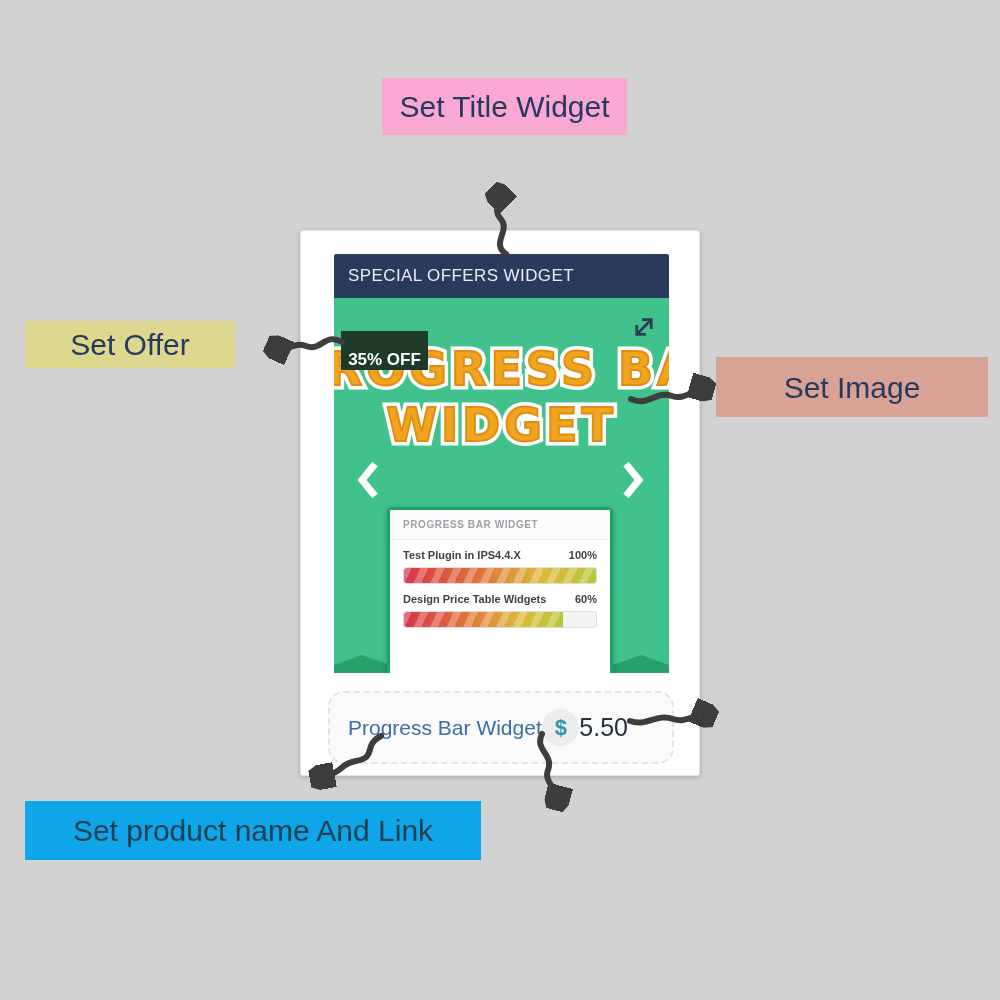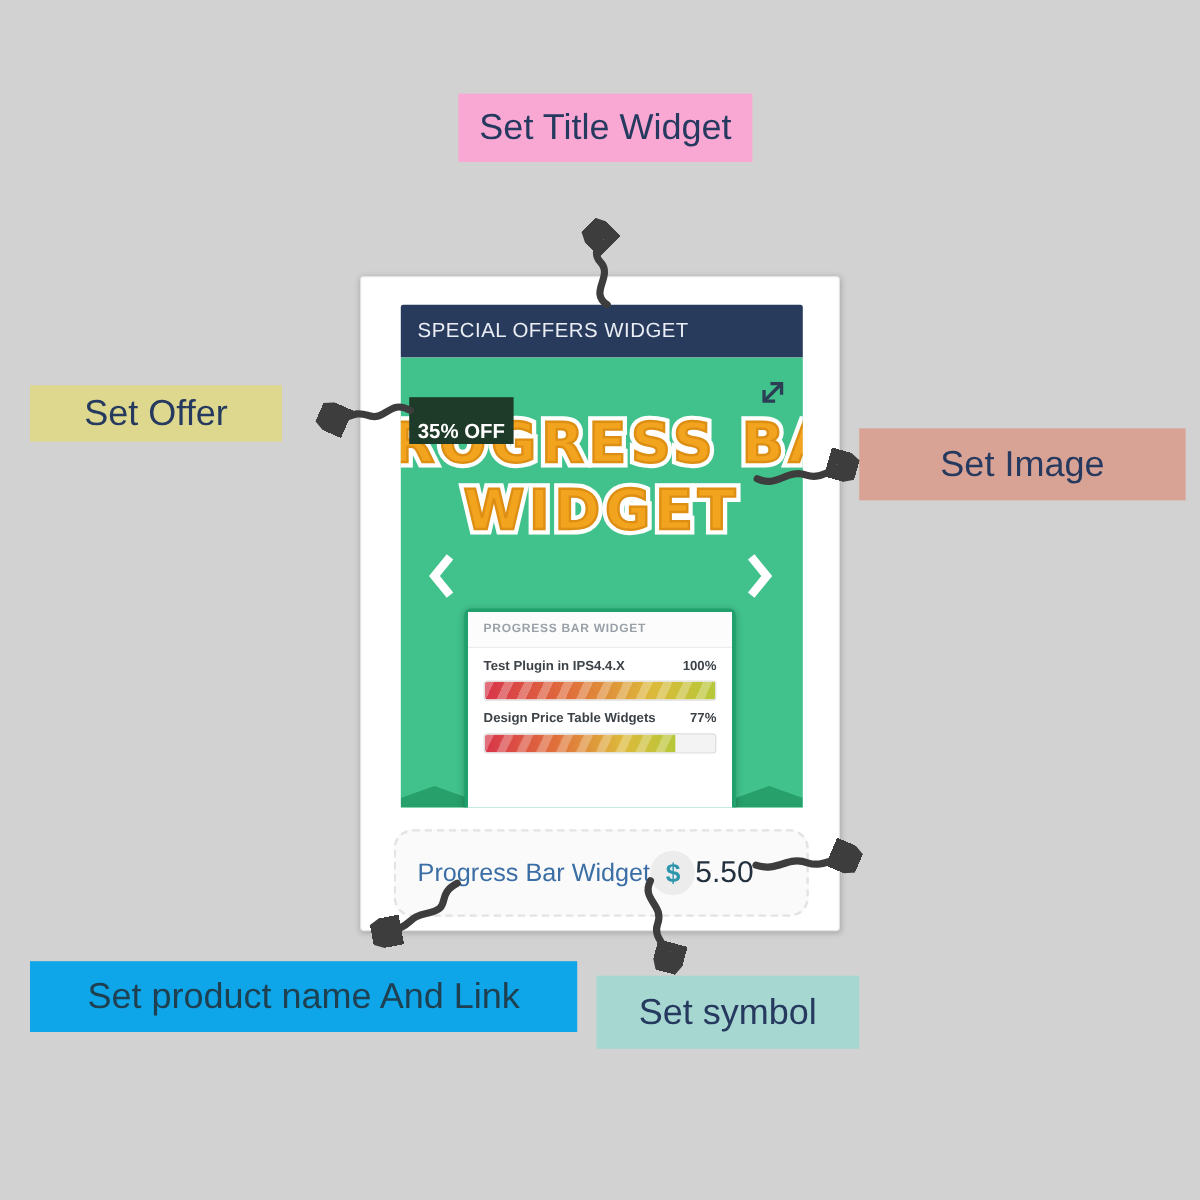--- a/index.html
+++ b/index.html
@@ -105,23 +105,20 @@
   </div>
   <div class="callout callout-offer">
     <span>Set Offer</span>
   </div>
   <div class="callout callout-image">
     <span>Set Image</span>
   </div>
   <div class="callout callout-product">
     <span>Set product name And Link</span>
   </div>
-  <div class="callout callout-symbol">
-    <span>Set symbol</span>
-  </div>
 
   <div class="card">
 
     <div class="card-header">
       <span>SPECIAL OFFERS WIDGET</span>
     </div>
 
     <div class="slide">
 
       <div class="bubble-line line1">
@@ -161,21 +158,21 @@
             <span class="mini-label">Test Plugin in IPS4.4.X</span>
             <span class="mini-pct">100%</span>
           </div>
           <div class="track">
             <div class="fill" style="width:100%"></div>
           </div>
         </div>
         <div class="mini-row">
           <div class="mini-labels">
             <span class="mini-label">Design Price Table Widgets</span>
-            <span class="mini-pct">77%</span>
+            <span class="mini-pct">60%</span>
           </div>
           <div class="track">
             <div class="fill" style="width:83%"></div>
           </div>
         </div>
       </div>
 
       <div class="ribbon ribbon-left"></div>
       <div class="ribbon ribbon-right"></div>
     </div>

